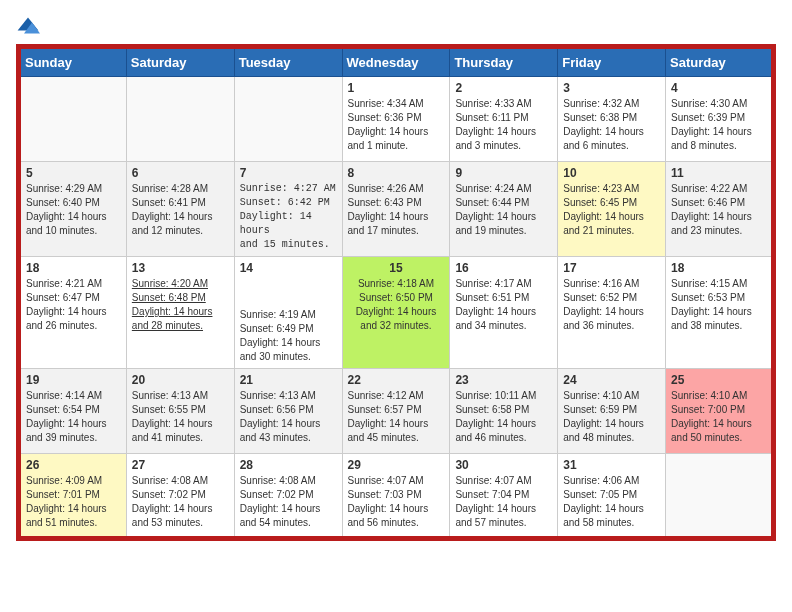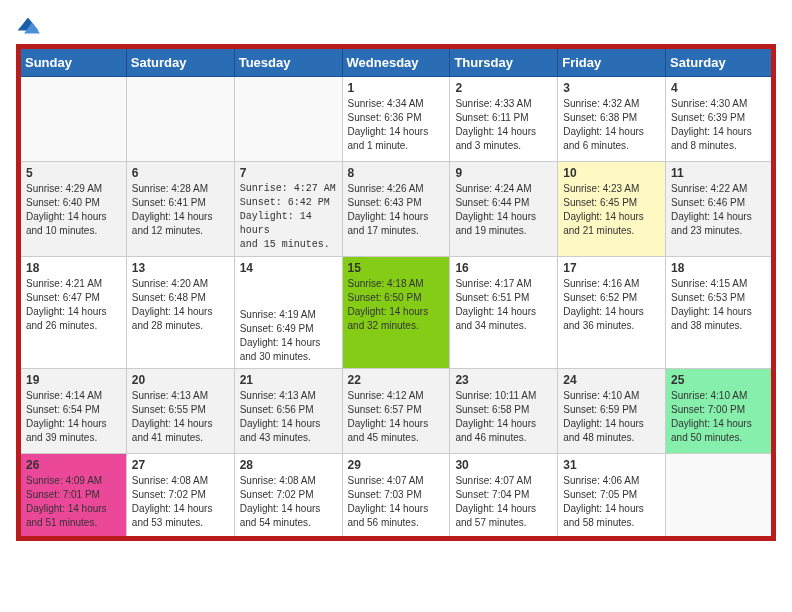--- a/index.html
+++ b/index.html
@@ -202,33 +202,33 @@
       <tr>
         <td style="background: rgb(255, 255, 255);">
           <span class="day-num">18</span>
           <div class="cell-content" style="white-space: pre-line;">Sunrise: 4:21 AM
 Sunset: 6:47 PM
 Daylight: 14 hours
 and 26 minutes.</div>
         </td>
         <td style="background: rgb(255, 255, 255);">
           <span class="day-num">13</span>
-          <div class="cell-content" style="white-space: pre-line;">Sunrise: 4:20 AM
+          <div class="cell-content" style="white-space: pre-line; text-decoration: underline;">Sunrise: 4:20 AM
 Sunset: 6:48 PM
 Daylight: 14 hours
 and 28 minutes.</div>
         </td>
         <td style="background: rgb(255, 255, 255);">
           <span class="day-num">14</span>
           <div class="cell-content" style="white-space: pre-line; margin-top: 33px;">Sunrise: 4:19 AM
 Sunset: 6:49 PM
 Daylight: 14 hours
 and 30 minutes.</div>
         </td>
-        <td style="background: #84cc16;">
+        <td style="background: #bef264; text-align: center;">
           <span class="day-num">15</span>
           <div class="cell-content" style="white-space: pre-line;">Sunrise: 4:18 AM
 Sunset: 6:50 PM
 Daylight: 14 hours
 and 32 minutes.</div>
         </td>
         <td style="background: rgb(255, 255, 255);">
           <span class="day-num">16</span>
           <div class="cell-content" style="white-space: pre-line;">Sunrise: 4:17 AM
 Sunset: 6:51 PM
@@ -286,30 +286,30 @@
 Daylight: 14 hours
 and 46 minutes.</div>
         </td>
         <td style="background: rgb(242, 242, 242);">
           <span class="day-num">24</span>
           <div class="cell-content" style="white-space: pre-line;">Sunrise: 4:10 AM
 Sunset: 6:59 PM
 Daylight: 14 hours
 and 48 minutes.</div>
         </td>
-        <td style="background: #86efac;">
+        <td style="background: #fca5a5;">
           <span class="day-num">25</span>
           <div class="cell-content" style="white-space: pre-line;">Sunrise: 4:10 AM
 Sunset: 7:00 PM
 Daylight: 14 hours
 and 50 minutes.</div>
         </td>
       </tr>
       <tr>
-        <td style="background: #ec4899;">
+        <td style="background: #fef9c3;">
           <span class="day-num">26</span>
           <div class="cell-content" style="white-space: pre-line;">Sunrise: 4:09 AM
 Sunset: 7:01 PM
 Daylight: 14 hours
 and 51 minutes.</div>
         </td>
         <td style="background: rgb(255, 255, 255);">
           <span class="day-num">27</span>
           <div class="cell-content" style="white-space: pre-line;">Sunrise: 4:08 AM
 Sunset: 7:02 PM

